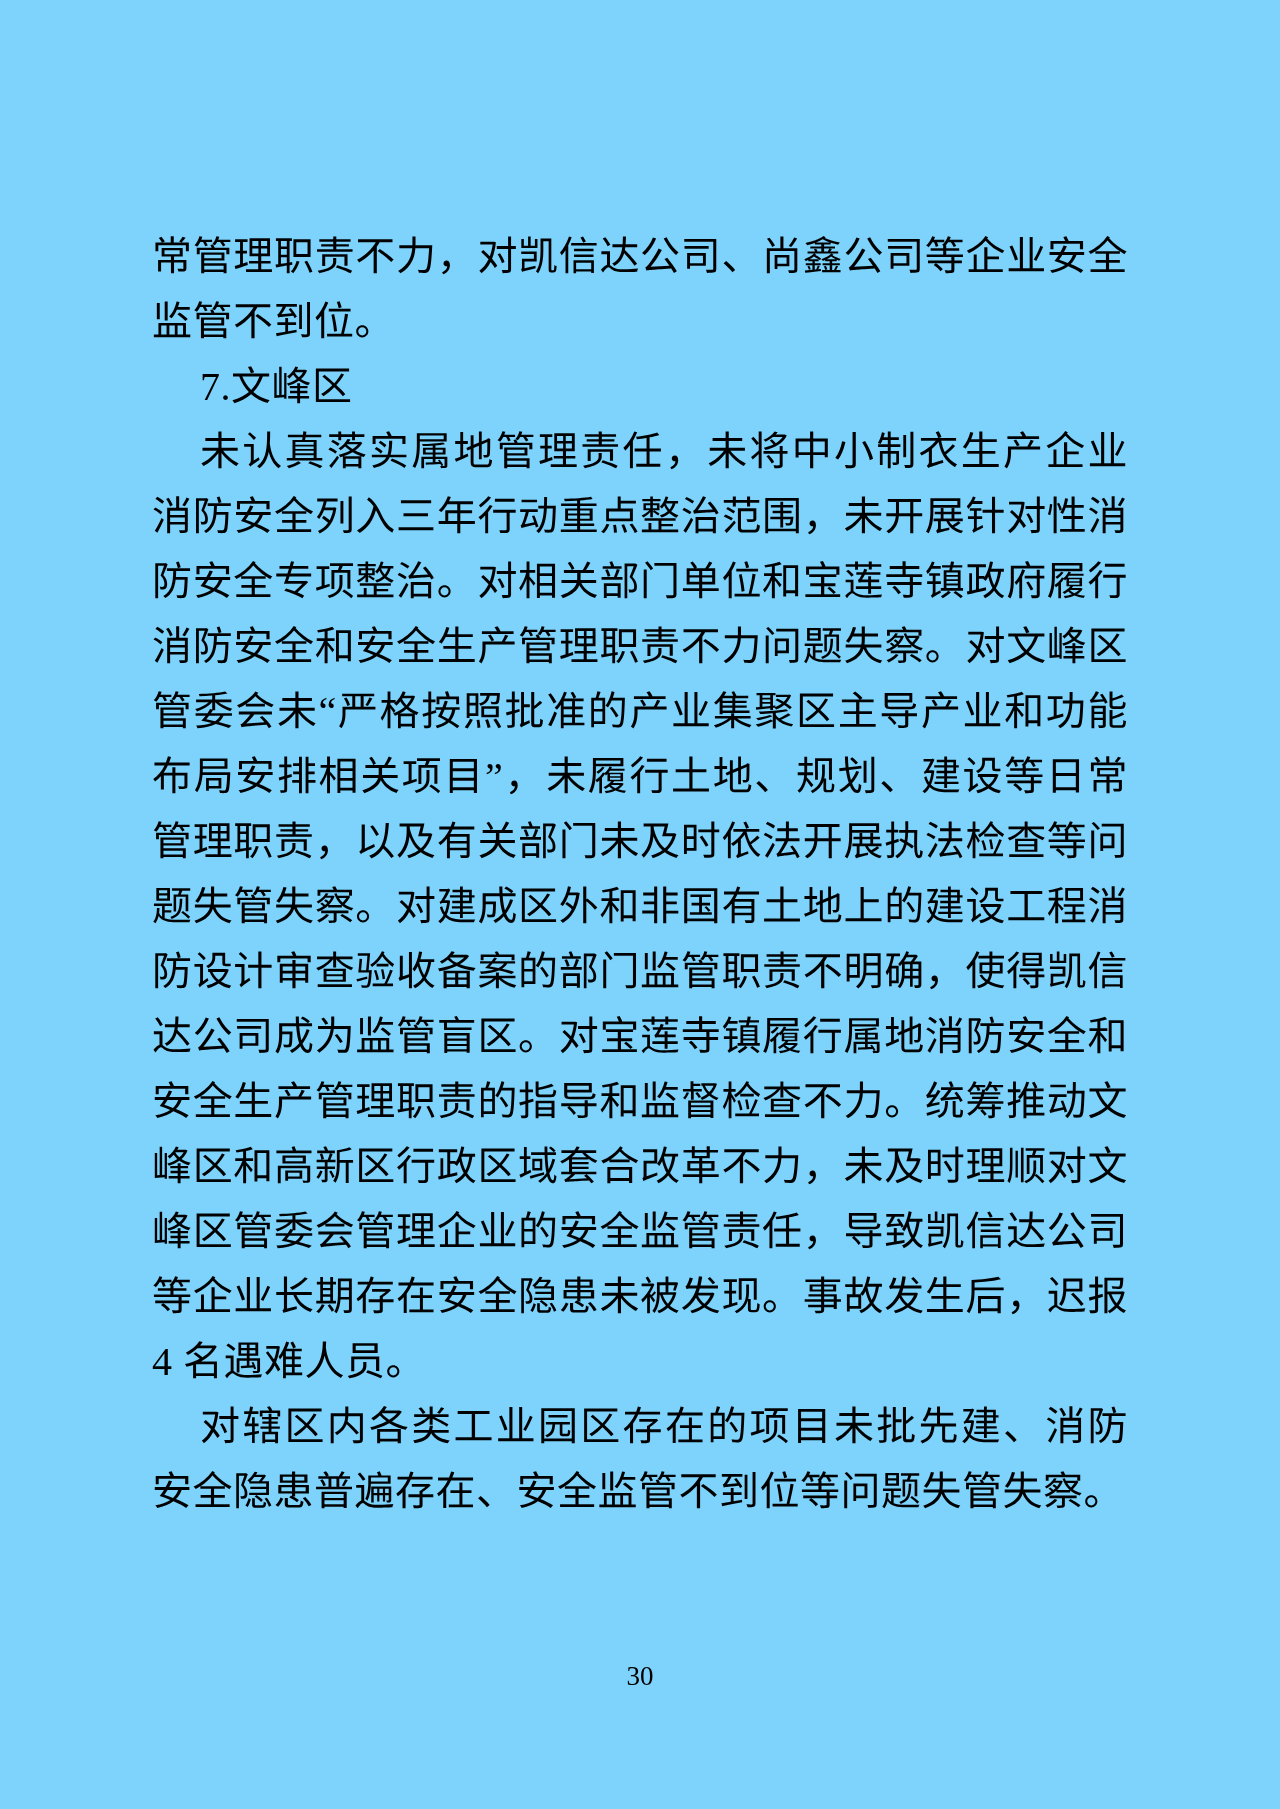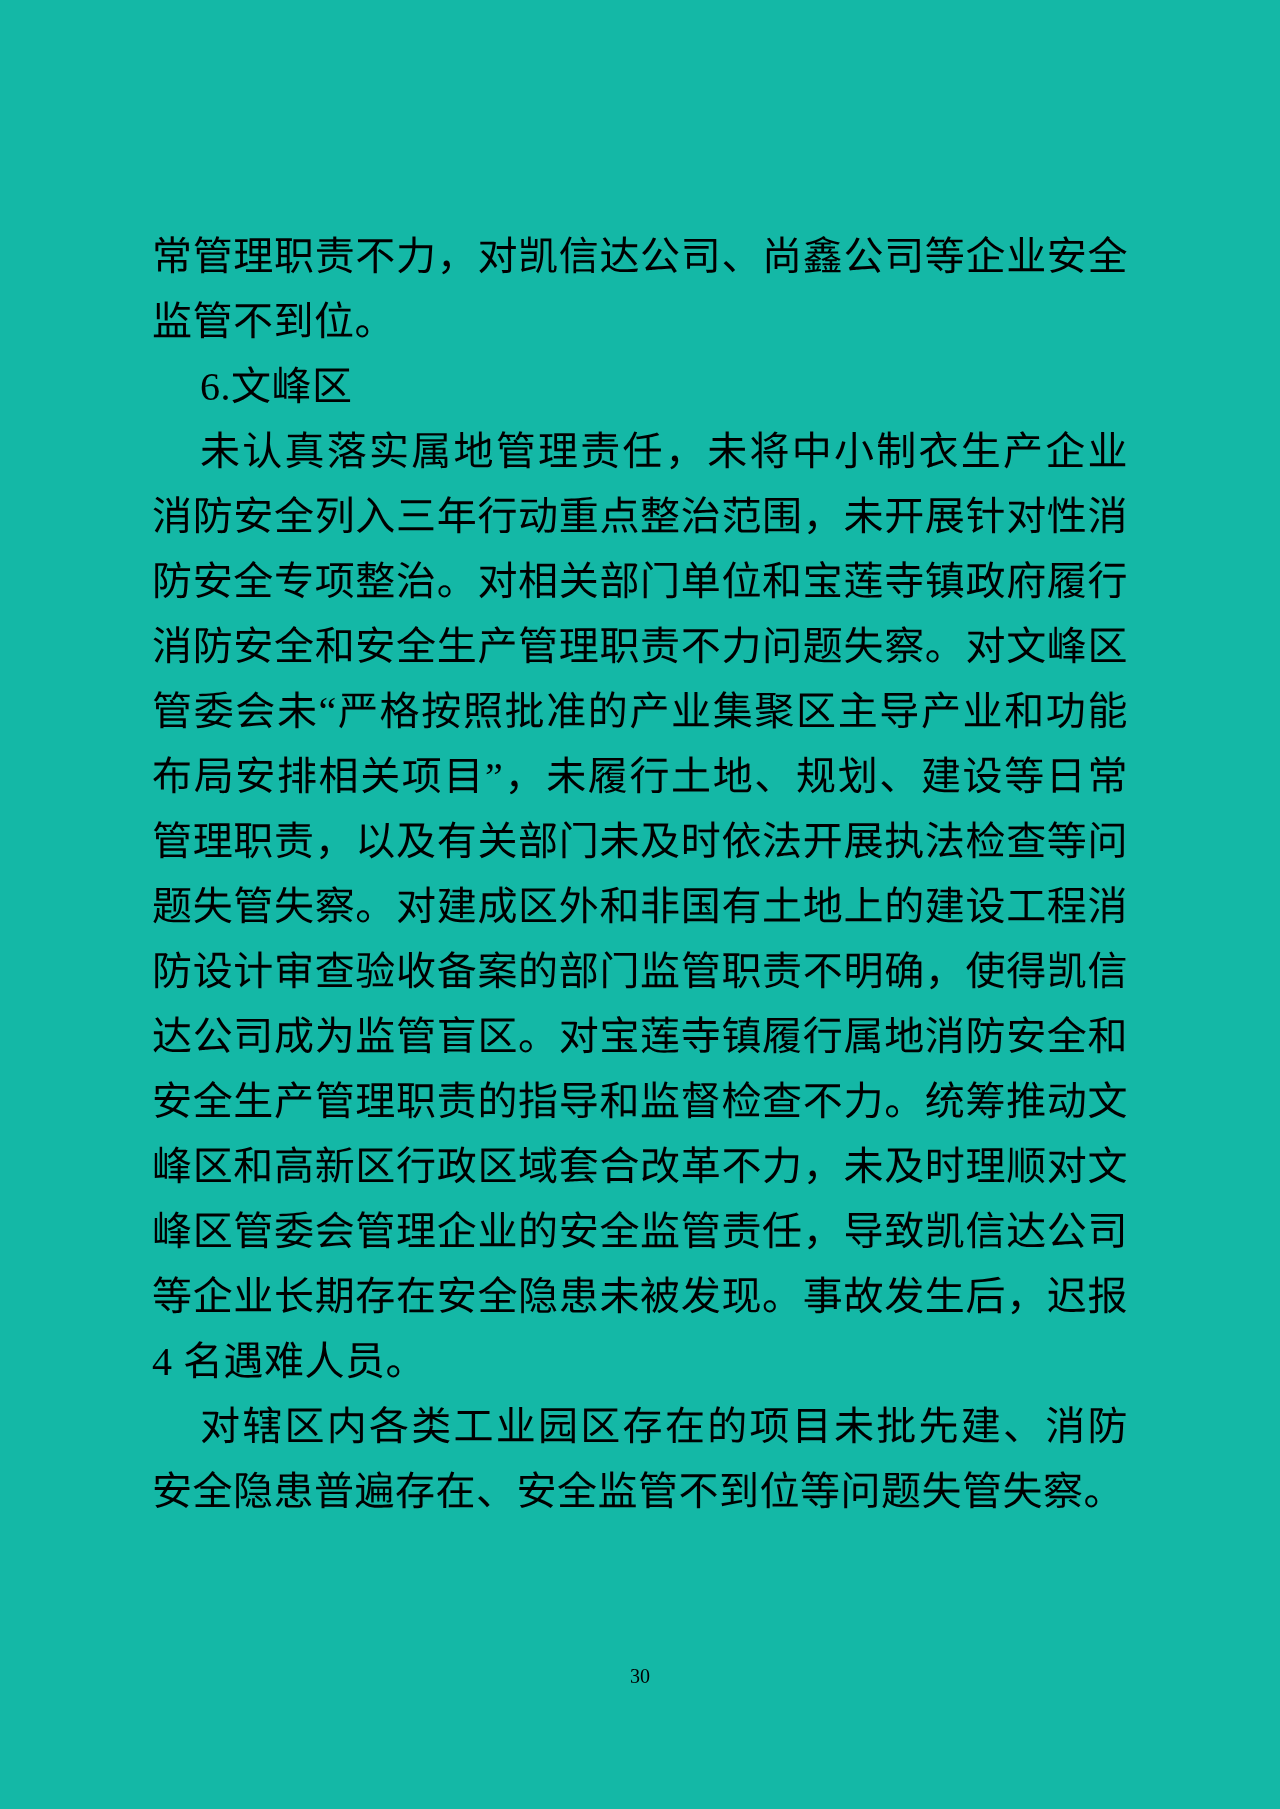--- a/index.html
+++ b/index.html
@@ -4,21 +4,21 @@
 <style>
   html, body {
     margin: 0;
     padding: 0;
     background: #ffffff;
   }
   .page {
     position: relative;
     width: 1280px;
     height: 1809px;
-    background: #14b8a6;
+    background: #7dd3fc;
     color: #000000;
     font-family: "Liberation Serif", "DejaVu Serif", serif;
     overflow: hidden;
   }
   .text-block {
     position: absolute;
     left: 152px;
     top: 224px;
     width: 976px;
     font-size: 40px;
@@ -33,34 +33,34 @@
   }
   .text-block p.indent {
     text-indent: 48px;
   }
   .page-footer {
     position: absolute;
     left: 0;
     right: 0;
     top: 1660px;
     text-align: center;
-    font-size: 20px;
+    font-size: 27px;
     line-height: 32px;
     color: #000000;
   }
 </style>
 </head>
 <body>
 
 <div class="page">
 
   <main class="text-block">
     <p>常管理职责不力，对凯信达公司、尚鑫公司等企业安全监管不到位。</p>
 
-    <p class="indent">6.文峰区</p>
+    <p class="indent">7.文峰区</p>
 
     <p class="indent">未认真落实属地管理责任，未将中小制衣生产企业消防安全列入三年行动重点整治范围，未开展针对性消防安全专项整治。对相关部门单位和宝莲寺镇政府履行消防安全和安全生产管理职责不力问题失察。对文峰区管委会未“严格按照批准的产业集聚区主导产业和功能布局安排相关项目”，未履行土地、规划、建设等日常管理职责，以及有关部门未及时依法开展执法检查等问题失管失察。对建成区外和非国有土地上的建设工程消防设计审查验收备案的部门监管职责不明确，使得凯信达公司成为监管盲区。对宝莲寺镇履行属地消防安全和安全生产管理职责的指导和监督检查不力。统筹推动文峰区和高新区行政区域套合改革不力，未及时理顺对文峰区管委会管理企业的安全监管责任，导致凯信达公司等企业长期存在安全隐患未被发现。事故发生后，迟报 4 名遇难人员。</p>
 
 
     <p class="indent">对辖区内各类工业园区存在的项目未批先建、消防安全隐患普遍存在、安全监管不到位等问题失管失察。</p>
   </main>
 
   <footer class="page-footer">
     <span>30</span>
   </footer>

